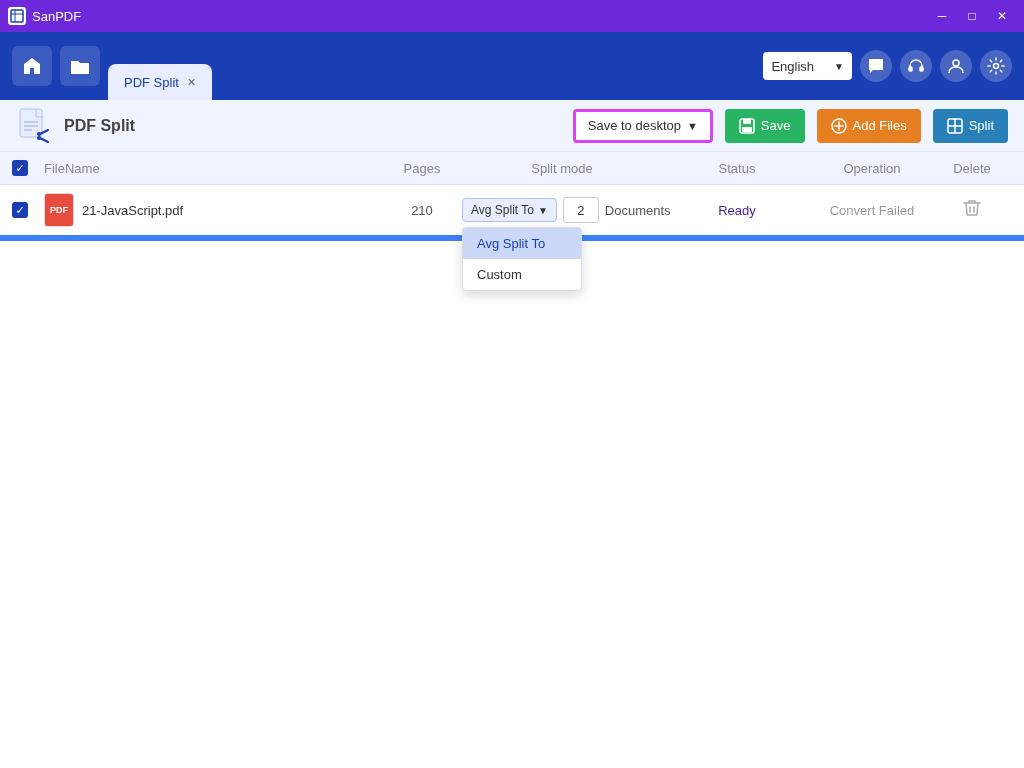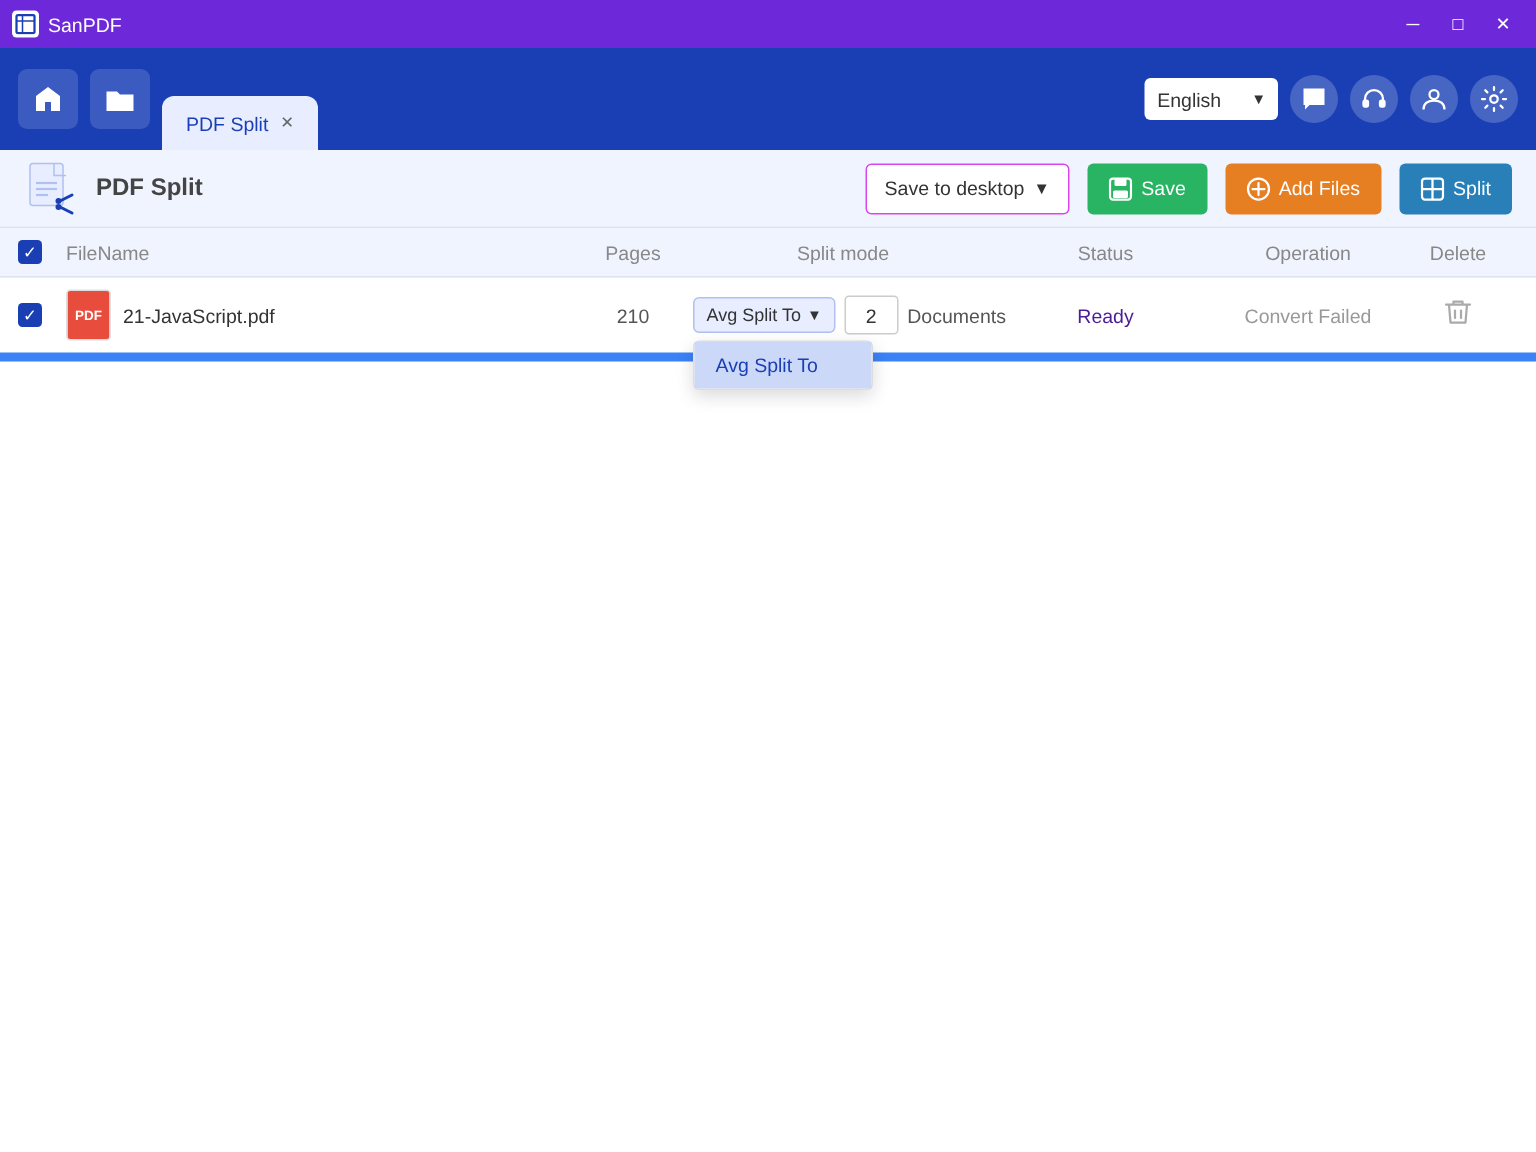--- a/index.html
+++ b/index.html
@@ -169,21 +169,21 @@
     }
     #page-title-text {
       font-size: 16px;
       font-weight: 600;
       color: #444;
       flex: 1;
     }
 
     .save-desktop-btn {
       background: white;
-      border: 1px solid #d946ef;
+      border: 3px solid #d946ef;
       border-radius: 4px;
       padding: 6px 12px;
       font-size: 13px;
       cursor: pointer;
       display: flex;
       align-items: center;
       gap: 6px;
       color: #333;
       height: 34px;
     }
@@ -514,20 +514,21 @@
         <div style="text-align:center;color:#555;font-size:13px;">210</div>
 
         <div class="split-mode-cell">
           <div class="split-mode-select">
             <span>Avg Split To</span>
             <span style="font-size:10px;">▼</span>
           </div>
 
           <div class="dropdown-menu">
             <div class="dropdown-item selected">Avg Split To</div>
+            <div class="dropdown-item">Custom</div>
           </div>
           <input class="split-mode-input" type="text" value="2" style="">
           <span class="documents-label">Documents</span>
         </div>
 
         <div class="status-cell" style="text-align:center;">Ready</div>
 
         <div class="operation-cell" style="text-align:center;">Convert Failed</div>
 
         <div class="delete-cell">

